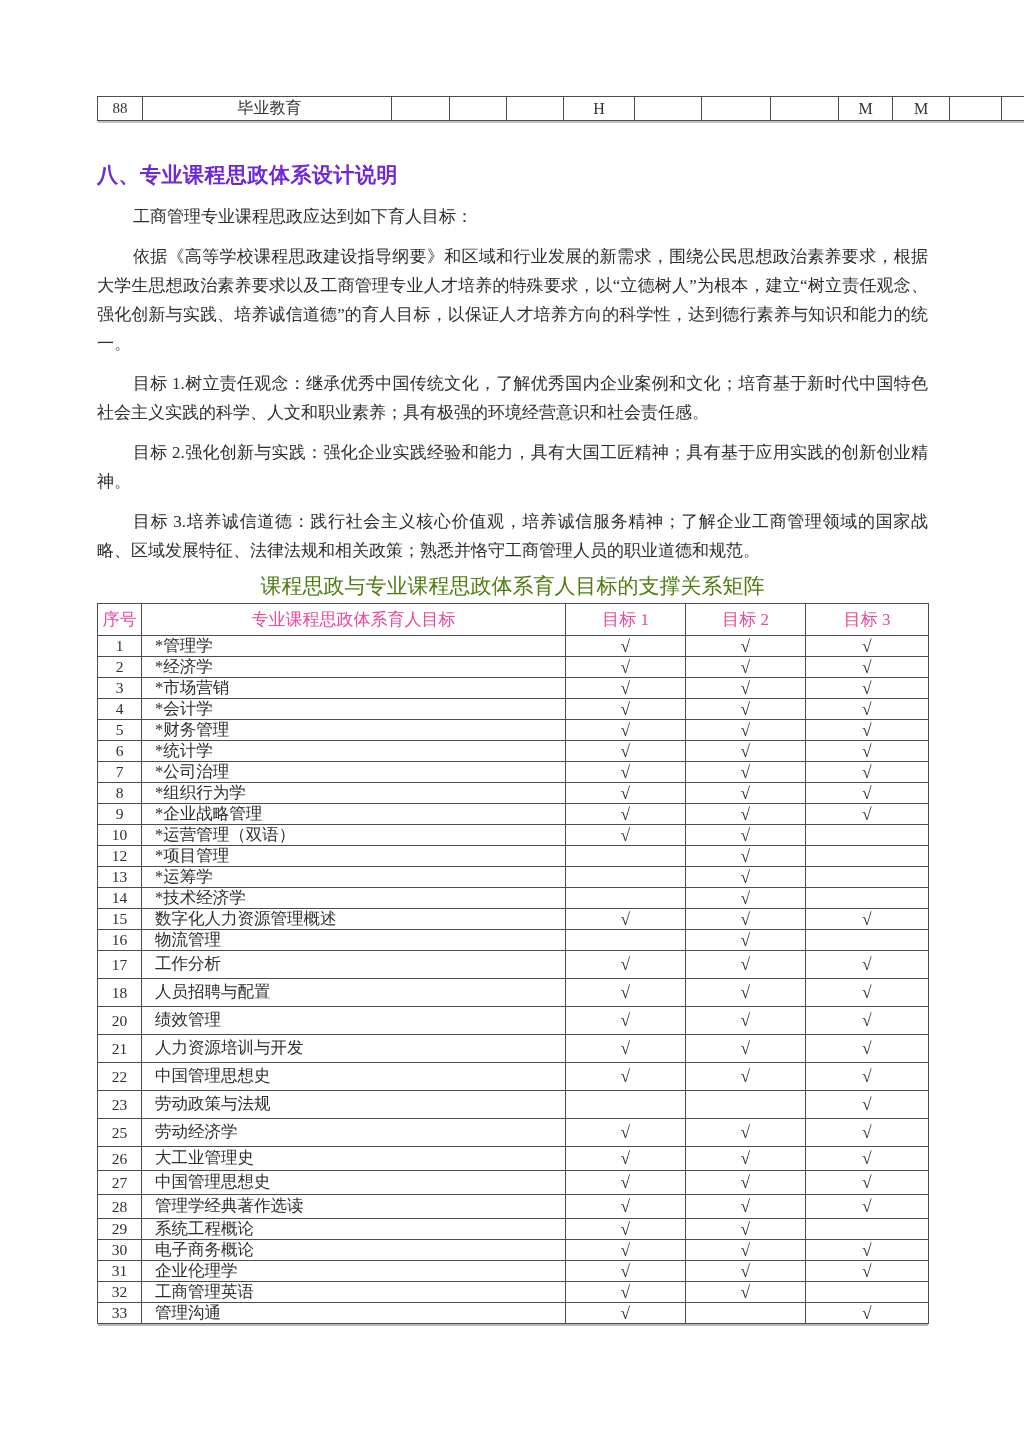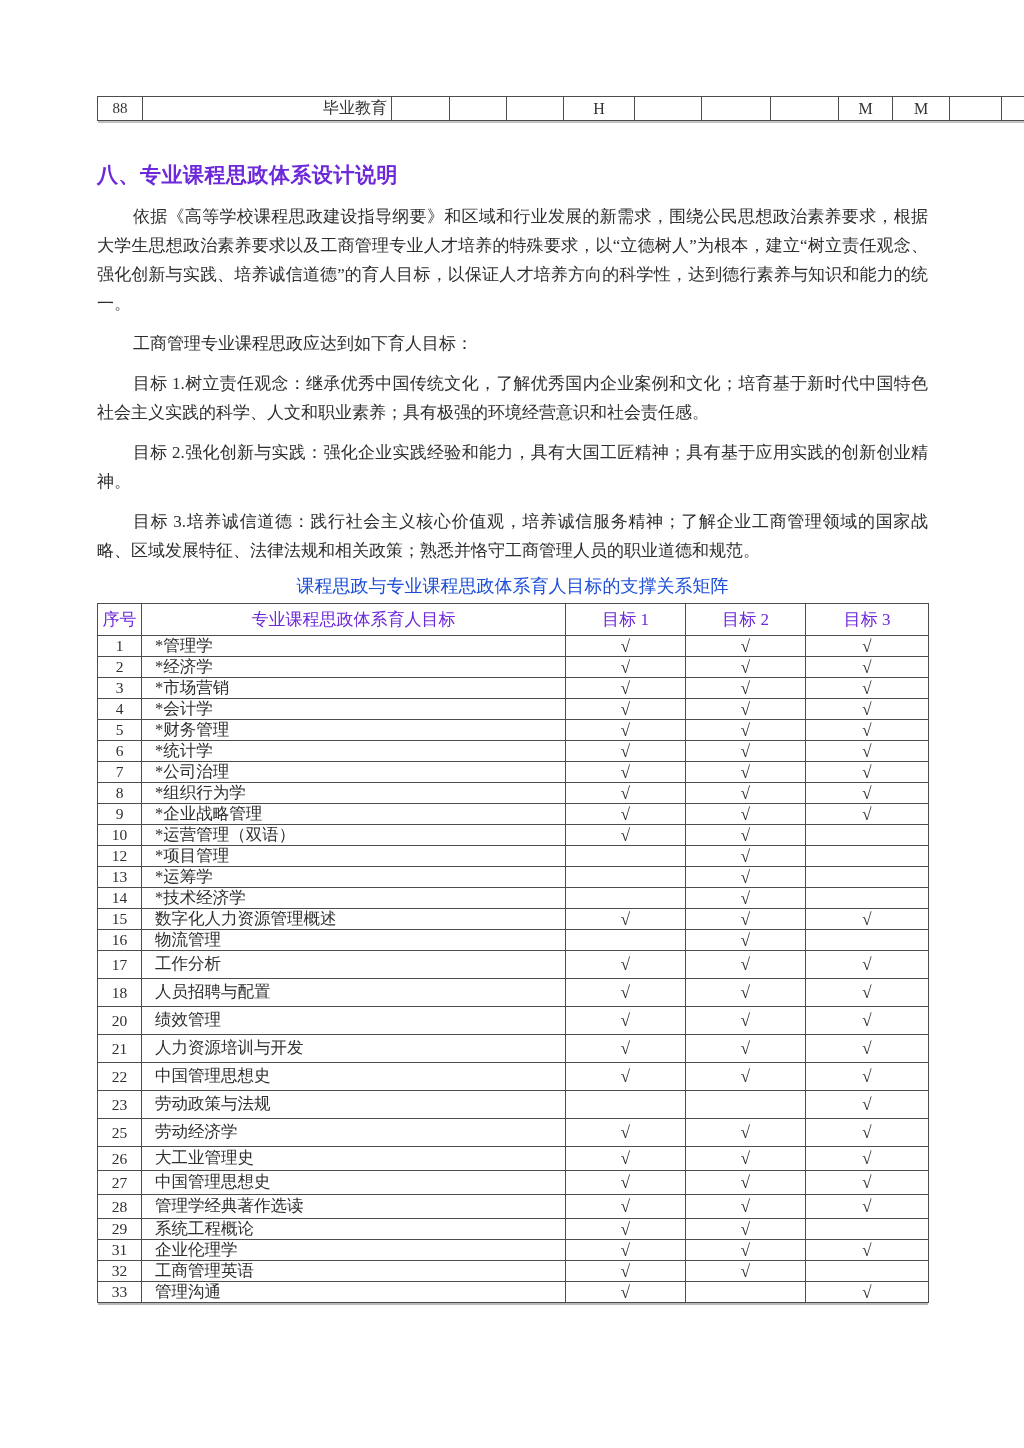--- a/index.html
+++ b/index.html
@@ -26,21 +26,21 @@
   }
   .top-table td {
     border: 1px solid #4d4d4d;
     height: 23px;
     padding: 0 4px;
     text-align: center;
     white-space: nowrap;
     overflow: hidden;
     color: #333;
   }
-  .top-table td.cell-course { text-align: right; padding-left: 9px; }
+  .top-table td.cell-course { text-align: center; padding-left: 9px; }
   .top-table td.cell-no { font-size: 15px; }
 
   
   .heading {
     margin: 41px 0 14px 0;
     font-family: "Liberation Sans", "DejaVu Sans", sans-serif;
     font-weight: 700;
     font-size: 21px;
     line-height: 26px;
     letter-spacing: 0.5px;
@@ -54,44 +54,44 @@
     line-height: 29px;
     text-align: justify;
     text-indent: 36px;
     color: #2e2e2e;
   }
 
   
   .caption {
     margin: 3px 0 7px 0;
     text-align: center;
-    font-size: 18px;
+    font-size: 21px;
     line-height: 20px;
-    color: #1d4ed8;
+    color: #4d7c0f;
   }
 
   
   .matrix {
     width: 831px;
     border-collapse: collapse;
     table-layout: fixed;
     box-shadow: 0 3px 0 -1px #b8b8b8;
   }
   .matrix col.col-no { width: 44px; }
   .matrix col.col-course { width: 424px; }
   .matrix col.col-g1 { width: 120px; }
   .matrix col.col-g2 { width: 120px; }
   .matrix col.col-g3 { width: 123px; }
   .matrix th {
     border: 1px solid #4d4d4d;
     height: 31px;
     font-weight: normal;
     font-size: 17px;
     padding: 0;
-    color: #6d28d9;
+    color: #ec4899;
   }
   .matrix td {
     border: 1px solid #4d4d4d;
     padding: 0;
     font-size: 16.5px;
     line-height: 1.15;
     color: #2e2e2e;
     white-space: nowrap;
     overflow: hidden;
   }
@@ -123,22 +123,22 @@
           <td class="cell-mark" style="width: 45px;">M</td>
           <td class="cell-mark" style="width: 48px;">M</td>
           <td class="cell-mark" style="width: 43px;"></td>
           <td class="cell-mark" style="width: 44px;"></td>
         </tr>
     </tbody>
   </table>
 
   <h2 class="heading">八、专业课程思政体系设计说明</h2>
 
+  <p class="para">工商管理专业课程思政应达到如下育人目标：</p>
   <p class="para">依据《高等学校课程思政建设指导纲要》和区域和行业发展的新需求，围绕公民思想政治素养要求，根据大学生思想政治素养要求以及工商管理专业人才培养的特殊要求，以“立德树人”为根本，建立“树立责任观念、强化创新与实践、培养诚信道德”的育人目标，以保证人才培养方向的科学性，达到德行素养与知识和能力的统一。</p>
-  <p class="para">工商管理专业课程思政应达到如下育人目标：</p>
   <p class="para">目标 1.树立责任观念：继承优秀中国传统文化，了解优秀国内企业案例和文化；培育基于新时代中国特色社会主义实践的科学、人文和职业素养；具有极强的环境经营意识和社会责任感。</p>
   <p class="para">目标 2.强化创新与实践：强化企业实践经验和能力，具有大国工匠精神；具有基于应用实践的创新创业精神。</p>
   <p class="para">目标 3.培养诚信道德：践行社会主义核心价值观，培养诚信服务精神；了解企业工商管理领域的国家战略、区域发展特征、法律法规和相关政策；熟悉并恪守工商管理人员的职业道德和规范。</p>
 
   <div class="caption">课程思政与专业课程思政体系育人目标的支撑关系矩阵</div>
 
   <table class="matrix">
     <colgroup>
       <col class="col-no">
         <col class="col-course">
@@ -332,20 +332,27 @@
           <td class="c-mark">√</td>
         </tr>
         <tr class="r-d">
           <td class="c-no">29</td>
           <td class="c-name">系统工程概论</td>
           <td class="c-mark">√</td>
           <td class="c-mark">√</td>
           <td class="c-mark"></td>
         </tr>
         <tr class="r-d">
+          <td class="c-no">30</td>
+          <td class="c-name">电子商务概论</td>
+          <td class="c-mark">√</td>
+          <td class="c-mark">√</td>
+          <td class="c-mark">√</td>
+        </tr>
+        <tr class="r-d">
           <td class="c-no">31</td>
           <td class="c-name">企业伦理学</td>
           <td class="c-mark">√</td>
           <td class="c-mark">√</td>
           <td class="c-mark">√</td>
         </tr>
         <tr class="r-d">
           <td class="c-no">32</td>
           <td class="c-name">工商管理英语</td>
           <td class="c-mark">√</td>

